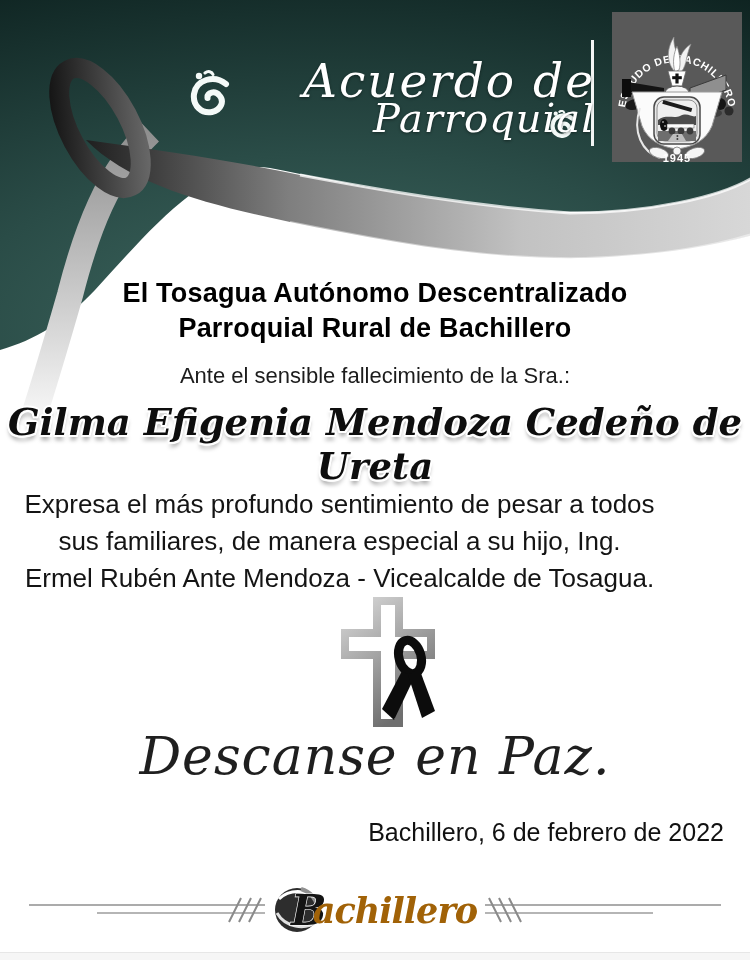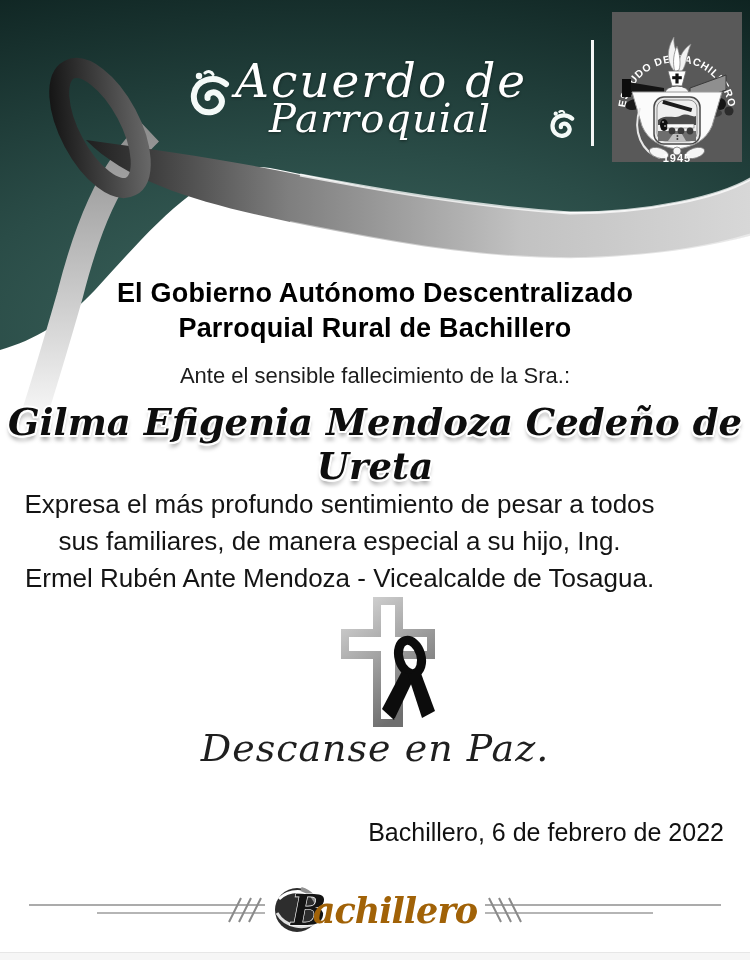--- a/index.html
+++ b/index.html
@@ -2,21 +2,21 @@
 <html><head>
 <meta charset="utf-8">
 <style>
   html,body{margin:0;padding:0;background:#fff;}
   .page{position:relative;width:750px;height:960px;background:#ffffff;overflow:hidden;
         font-family:"Liberation Sans",sans-serif;}
   svg{display:block;}
 
   
   .header-art{position:absolute;top:0;left:0;}
-  .title-block{position:absolute;top:56px;left:235px;width:360px;text-align:left;
+  .title-block{position:absolute;top:56px;left:235px;width:360px;text-align:right;
                color:#fff;font-family:"DejaVu Serif",serif;font-style:italic;
                text-shadow:0 1px 3px rgba(0,0,0,.45);pointer-events:none;}
   .title-line1{font-size:47px;line-height:50px;letter-spacing:2px;}
   .title-line2{font-size:40px;line-height:40px;margin-top:-8px;padding-left:34px;letter-spacing:1px;}
   .ornament{position:absolute;}
   .orn-left{top:70px;left:190px;}
   .orn-right{top:110px;left:550px;}
 
   
   .org-heading{position:absolute;top:276px;left:0;width:750px;text-align:center;
@@ -26,21 +26,21 @@
   .deceased{position:absolute;top:400px;left:0;width:750px;text-align:center;
             font-family:"DejaVu Serif",serif;font-style:italic;font-weight:bold;
             font-size:37px;color:#0e0e0e;
             text-shadow:2px 0 0 #fff,-2px 0 0 #fff,0 2px 0 #fff,0 -2px 0 #fff,
                         1.5px 1.5px 0 #fff,-1.5px 1.5px 0 #fff,1.5px -1.5px 0 #fff,
                         -1.5px -1.5px 0 #fff,0 5px 4px rgba(0,0,0,.35);}
   .message{position:absolute;top:486px;left:0;width:679px;text-align:center;
            font-size:26px;line-height:37px;color:#141414;}
   .cross-wrap{position:absolute;top:597px;left:338px;}
   .farewell{position:absolute;top:726px;left:0;width:750px;text-align:center;
-            font-family:"DejaVu Serif",serif;font-style:italic;font-size:38px;
+            font-family:"DejaVu Serif",serif;font-style:italic;font-size:52px;
             color:#1f1f1f;letter-spacing:1px;}
   .dateline{position:absolute;top:818px;right:26px;font-size:25px;color:#111;}
 
   
   .footer-logo{position:absolute;top:880px;left:0;width:750px;height:60px;
                display:flex;align-items:center;justify-content:center;gap:6px;}
   .brand{display:flex;align-items:center;}
   .brand-rest{font-family:"DejaVu Serif",serif;font-style:italic;font-weight:bold;
               font-size:35px;color:#a16207;margin-left:-16px;letter-spacing:-1px;}
   .bottom-strip{position:absolute;left:0;bottom:0;width:750px;height:7px;background:#f6f6f6;
@@ -156,21 +156,21 @@
     <path d="M15,3 C18,0.5 22,1.5 23,4.5" fill="none" stroke="#f4faf8" stroke-width="3.5" stroke-linecap="round"></path>
     <path d="M36,14 C24,4 6,10 4,24 C2.5,36 12,44 22,42 C31,40 35,31 29,25 C25,20.5 17,22 17.5,28" fill="none" stroke="#f4faf8" stroke-width="7" stroke-linecap="round"></path>
   </svg>
 
   <div class="title-block">
     <div class="title-line1">Acuerdo de</div>
     <div class="title-line2">Parroquial</div>
   </div>
 
   <div class="org-heading">
-    <div>El Gobierno Autónomo Descentralizado</div>
+    <div>El Tosagua Autónomo Descentralizado</div>
     <div>Parroquial Rural de Bachillero</div>
   </div>
 
   <div class="intro">Ante el sensible fallecimiento de la Sra.:</div>
 
   <div class="deceased">Gilma Efigenia Mendoza Cedeño de Ureta</div>
 
   <div class="message">
     <div>Expresa el más profundo sentimiento de pesar a todos</div>
     <div>sus familiares, de manera especial a su hijo,  Ing.</div>

